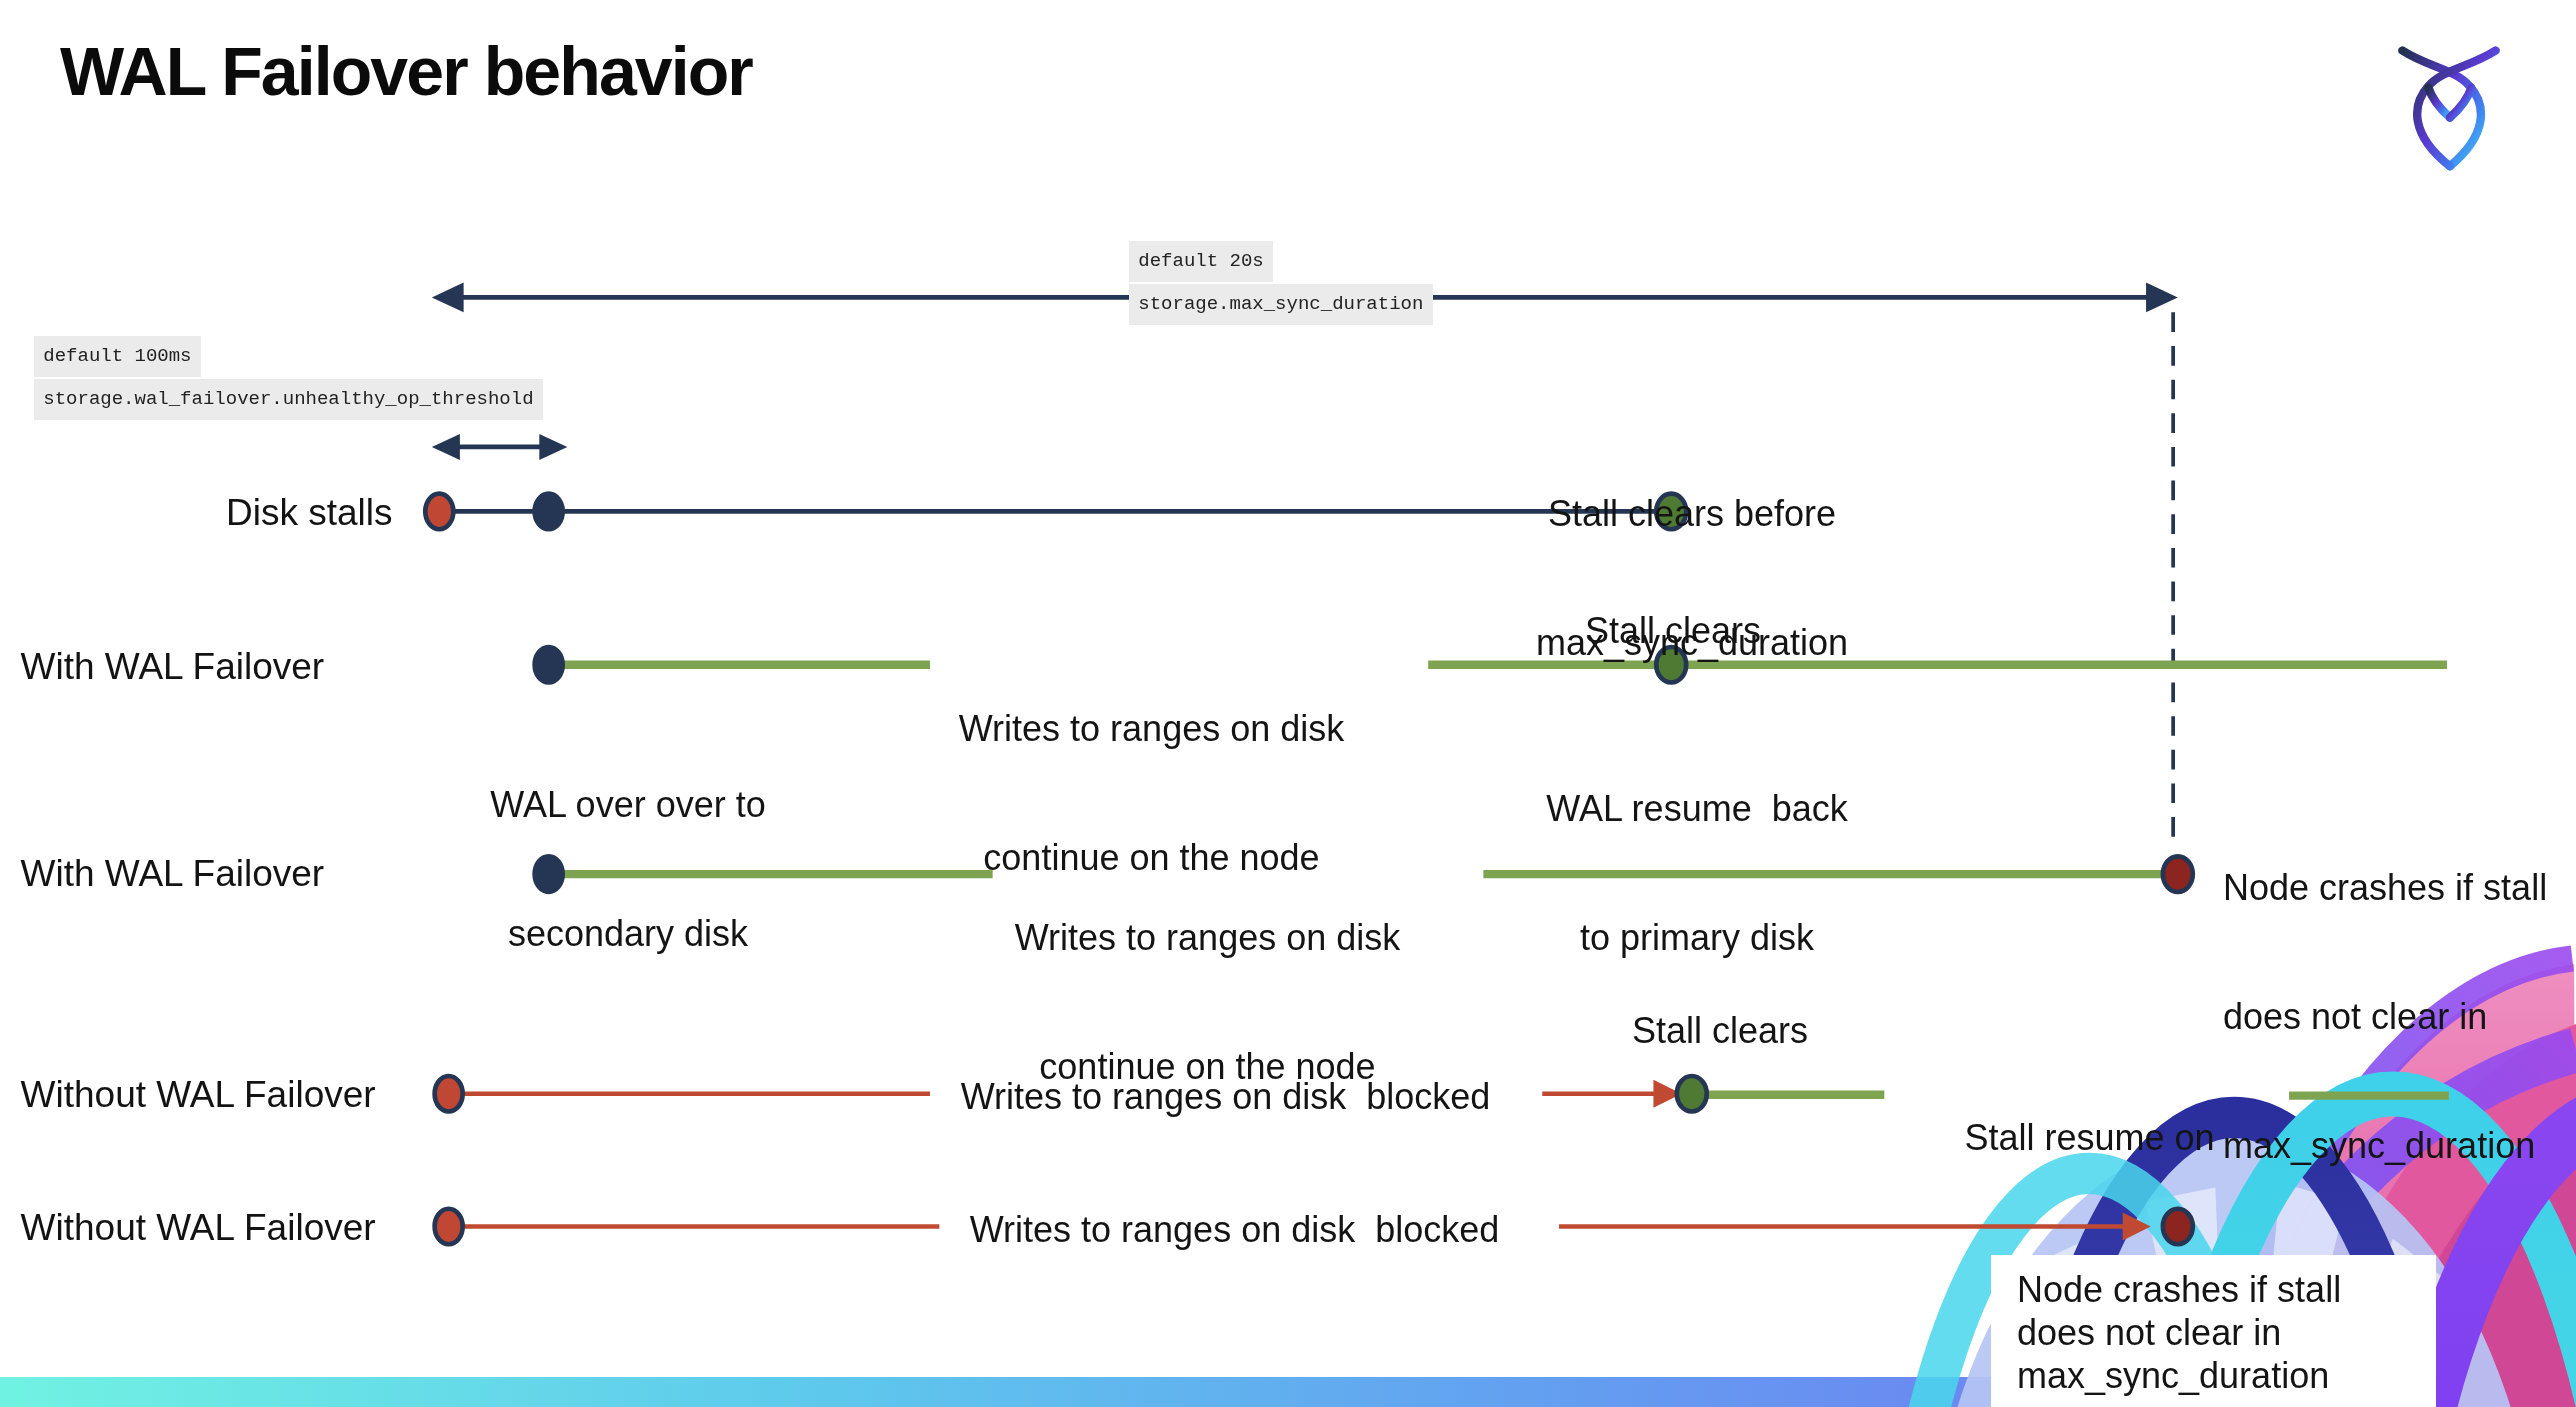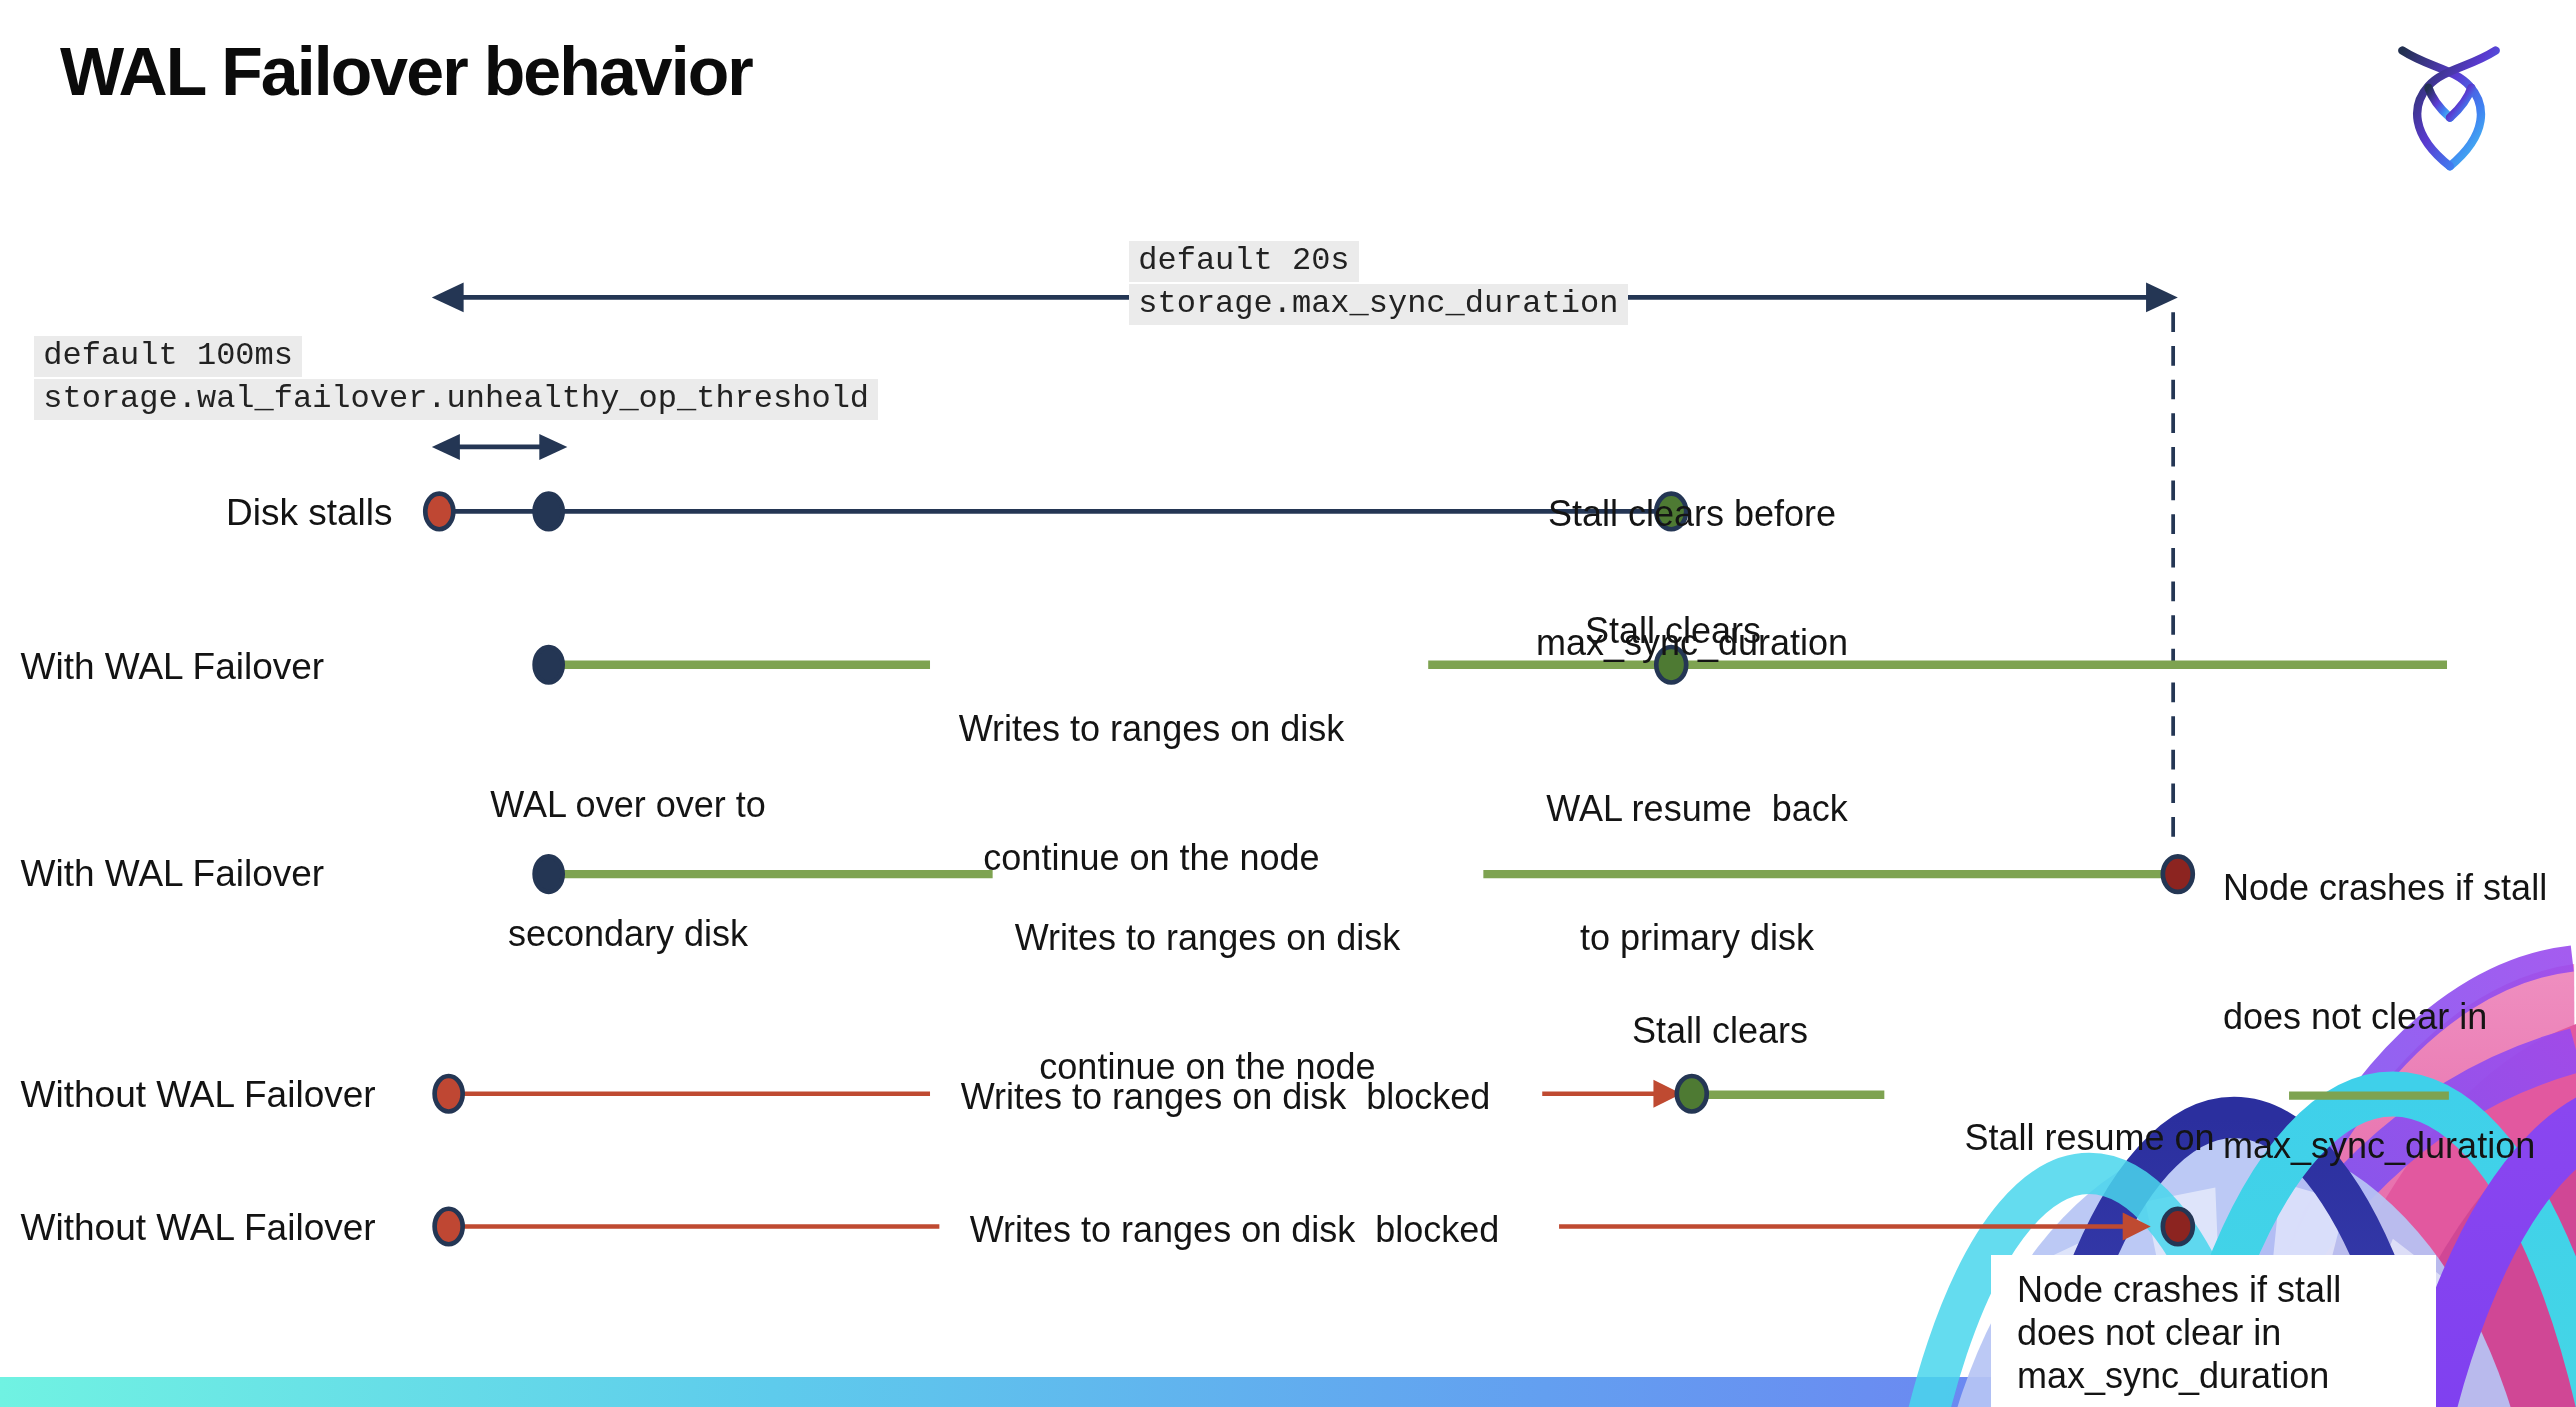--- a/index.html
+++ b/index.html
@@ -2,21 +2,21 @@
 <html style="font-size:15px"><head>
 <meta charset="utf-8">
 <style>
   html,body{margin:0;padding:0;background:#fff;}
   .slide{position:relative;width:2576px;height:1408px;background:#ffffff;overflow:hidden;
          font-family:"Liberation Sans",sans-serif;color:#141414;}
   .abs{position:absolute;}
   .title{left:60px;top:32px;font-size:68px;font-weight:800;letter-spacing:-1.9px;color:#0b0b0b;z-index:6;}
   .t{position:absolute;font-size:36px;line-height:43px;color:#141414;white-space:pre;z-index:5;}
   .center{text-align:center;}
-  .mono{position:absolute;font-family:"Liberation Mono",monospace;font-size:32px;line-height:32px;color:#222;z-index:5;}
+  .mono{position:absolute;font-family:"Liberation Mono",monospace;font-size:19px;line-height:32px;color:#222;z-index:5;}
   .mono .bg{display:inline-block;background:#ebebeb;padding:3.7px 9.3px 5.6px 9.3px;}
   .mono .row2m{margin-top:1.9px;}
   .rowlabel{position:absolute;font-size:37px;line-height:43px;color:#131313;z-index:5;}
   .crash-box{position:absolute;left:1991px;top:1255px;width:445px;height:152px;background:#ffffff;z-index:3;
              font-size:36px;line-height:43px;padding:13px 0 0 26px;box-sizing:border-box;}
   .footer-bar{position:absolute;left:0;top:1377px;width:2576px;height:31px;z-index:1;
               background:linear-gradient(90deg,#70f2e2 0%,#5ecbec 30%,#639ff0 60%,#6f7df2 85%,#7a58f0 100%);}
   #diagram{position:absolute;left:0;top:0;z-index:4;}
   #bg-art{position:absolute;left:1907px;top:893px;z-index:2;}
   #logo{position:absolute;left:2393px;top:41px;z-index:6;}

